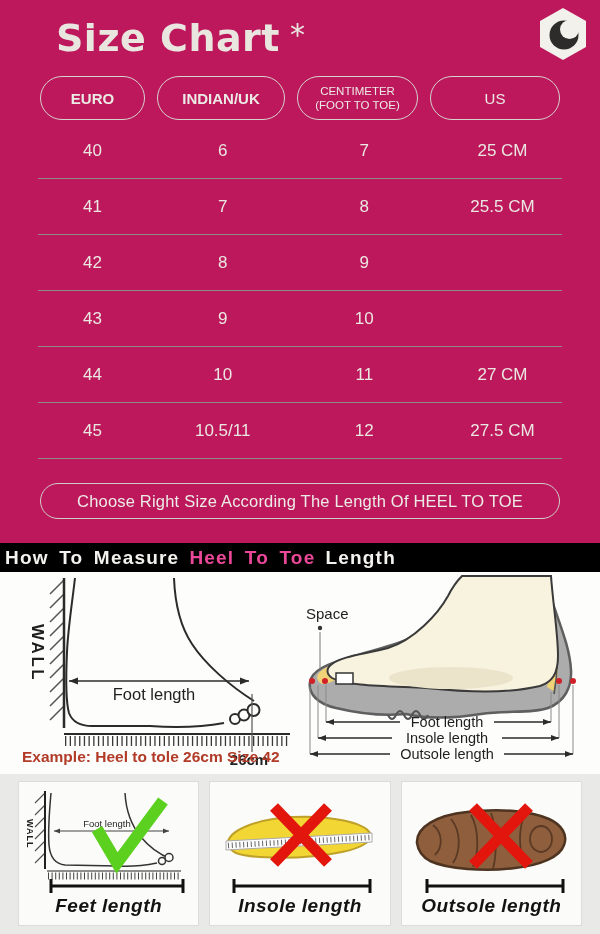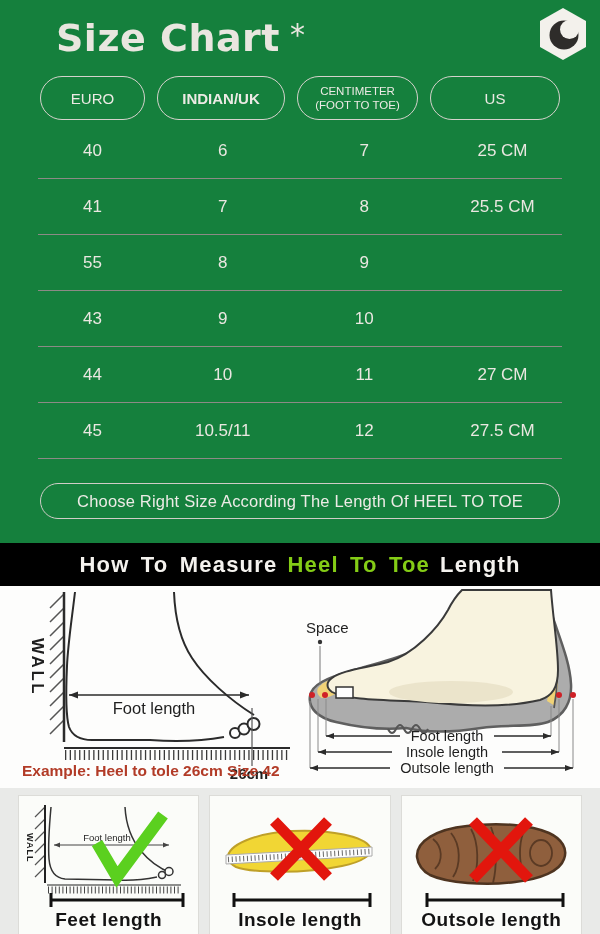--- a/index.html
+++ b/index.html
@@ -1,54 +1,54 @@
 <!DOCTYPE html>
 <html><head>
 <meta charset="utf-8">
 <style>
   * { margin:0; padding:0; box-sizing:border-box; }
   body { font-family:"Liberation Sans", sans-serif; background:#ffffff; }
   .page { position:relative; width:600px; height:934px; overflow:hidden; background:#fdfdfc; }
 
   
-  .dark-section { position:relative; width:600px; height:543px; background:#15803d; color:#eae7e1; }
+  .dark-section { position:relative; width:600px; height:543px; background:#be185d; color:#eae7e1; }
   .title-row { position:relative; height:62px; padding:16px 14px 0 56px; }
   .title-row h1 { display:inline-block; font-family:"DejaVu Sans", sans-serif; font-weight:800; font-size:38px; line-height:44px; color:#e9e6df; letter-spacing:0.5px; }
   .asterisk { font-family:"DejaVu Sans", sans-serif; font-size:30px; font-weight:400; vertical-align:6px; margin-left:10px; color:#e9e6df; }
   .logo { position:absolute; top:8px; right:14px; }
 
   .pills-row { display:flex; justify-content:space-between; margin:14px 40px 0 40px; }
   .pill { height:44px; border:1.5px solid #d5d2cc; border-radius:22px; display:flex; align-items:center; justify-content:center; text-align:center; font-size:15px; color:#eceae4; }
-  .pill.w1 { width:105px; font-weight:400; }
+  .pill.w1 { width:105px; font-weight:700; }
   .pill.w2 { width:128px; font-weight:700; }
   .pill.w3 { width:130px; font-weight:400; }
   .pill.w4 { width:121px; font-weight:400; white-space:pre-line; font-size:11.5px; line-height:14px; }
 
   .table { margin:3px 38px 0 38px; }
   .trow { display:grid; grid-template-columns:109px 126px 132px 119px; justify-content:space-between; height:56px; align-items:center; border-bottom:1.5px solid #8d8a86; }
   .trow:last-child { border-bottom:1.5px solid #8d8a86; }
   .tcell { text-align:center; font-size:17px; color:#eae7e1; }
   .tcell.b { font-weight:400; }
 
   .note-pill { margin:24px 40px 0 40px; height:36px; border:1.5px solid #d0cdc7; border-radius:26px; display:flex; align-items:center; justify-content:center; font-size:16.5px; color:#edebe6; letter-spacing:0.2px; }
 
   
-  .band { height:43px; background:#000; display:flex; align-items:center; justify-content:center; font-size:22px; font-weight:700; letter-spacing:1.2px; word-spacing:4px; color:#f4f2ee; }
+  .band { height:29px; background:#000; display:flex; align-items:center; font-size:19px; font-weight:700; letter-spacing:1.2px; word-spacing:4px; color:#f4f2ee; }
   .band span { margin:0 5px; }
-  .band .hl { color:#84cc16; }
+  .band .hl { color:#ec4899; }
 
   
   .measure-section { position:relative; width:600px; height:202px; background:#fdfdfc; }
   .measure-section svg { position:absolute; font-family:"Liberation Sans", sans-serif; }
   .example-text { position:absolute; left:22px; top:176px; font-size:15.5px; font-weight:700; color:#b23b27; }
 
   
   .panels { display:flex; gap:10px; width:600px; height:164px; background:#e9eae8; padding:7px 18px 12px 18px; }
   .panel { flex:1; background:#fbfcf9; border:1px solid #dcdcd8; display:flex; flex-direction:column; align-items:center; padding-top:3px; }
-  .panel-label { font-size:19px; font-weight:700; color:#131313; letter-spacing:0.5px; margin-top:-2px; }
+  .panel-label { font-size:19px; font-weight:700; color:#131313; letter-spacing:0.5px; margin-top:-2px;font-style:italic; }
 
   text { fill:#1f1f1f; }
 </style>
 </head>
 <body>
 
 <div class="page">
 
   <div class="dark-section">
     <div class="title-row">
@@ -75,21 +75,21 @@
         <div class="tcell">7</div>
         <div class="tcell">25 CM</div>
       </div>
       <div class="trow">
         <div class="tcell b">41</div>
         <div class="tcell b">7</div>
         <div class="tcell">8</div>
         <div class="tcell">25.5 CM</div>
       </div>
       <div class="trow">
-        <div class="tcell b">55</div>
+        <div class="tcell b">42</div>
         <div class="tcell b">8</div>
         <div class="tcell">9</div>
       </div>
       <div class="trow">
         <div class="tcell b">43</div>
         <div class="tcell b">9</div>
         <div class="tcell">10</div>
       </div>
       <div class="trow">
         <div class="tcell b">44</div>

